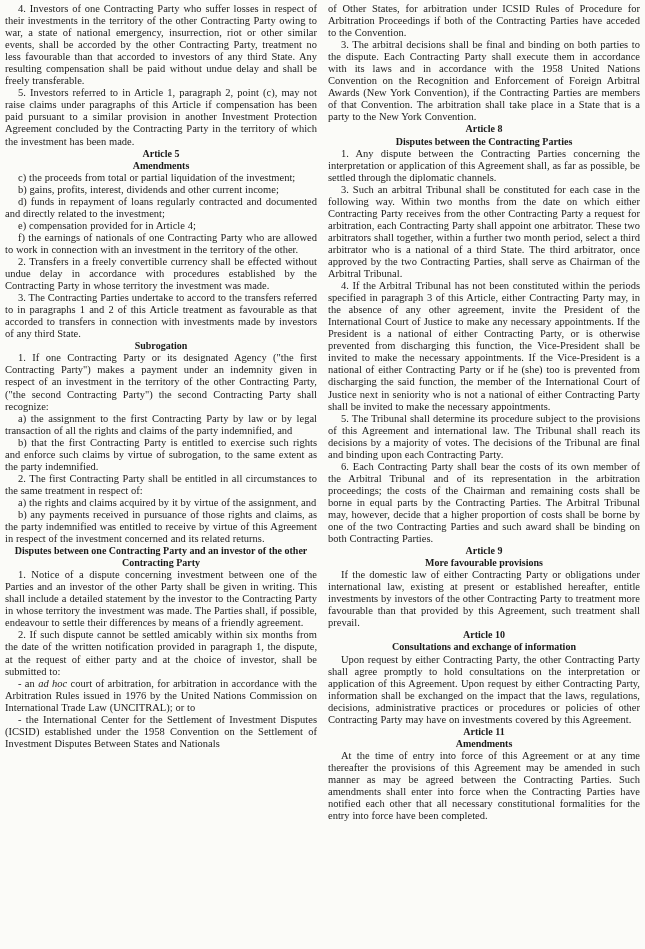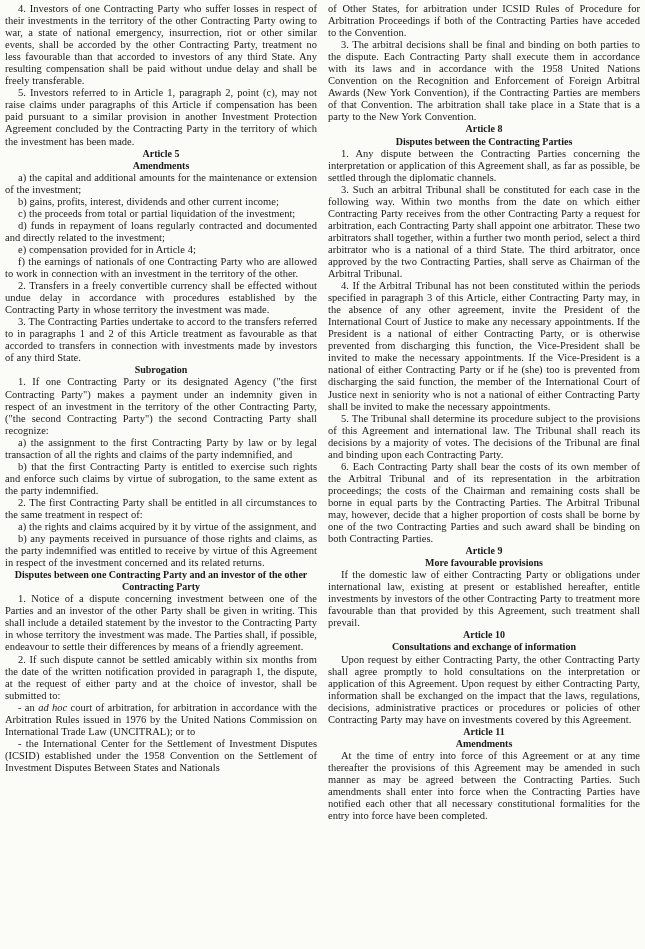--- a/index.html
+++ b/index.html
@@ -54,23 +54,22 @@
 </head>
 <body>
 
 <div class="page">
   <div class="columns">
     <div class="column">
         <p class="para">4. Investors of one Contracting Party who suffer losses in respect of their investments in the territory of the other Contracting Party owing to war, a state of national emergency, insurrection, riot or other similar events, shall be accorded by the other Contracting Party, treatment no less favourable than that accorded to investors of any third State. Any resulting compensation shall be paid without undue delay and shall be freely transferable.</p>
         <p class="para">5. Investors referred to in Article 1, paragraph 2, point (c), may not raise claims under paragraphs of this Article if compensation has been paid pursuant to a similar provision in another Investment Protection Agreement concluded by the Contracting Party in the territory of which the investment has been made.</p>
         <div class="heading">Article 5</div>
         <div class="heading">Amendments</div>
-        <p class="para">a) the capital and additional amounts for the maintenance or extension of the investment;</p>
+        <p class="para">c) the proceeds from total or partial liquidation of the investment;</p>
         <p class="para">b) gains, profits, interest, dividends and other current income;</p>
-        <p class="para">c) the proceeds from total or partial liquidation of the investment;</p>
         <p class="para">d) funds in repayment of loans regularly contracted and documented and directly related to the investment;</p>
         <p class="para">e) compensation provided for in Article 4;</p>
         <p class="para">f) the earnings of nationals of one Contracting Party who are allowed to work in connection with an investment in the territory of the other.</p>
         <p class="para">2. Transfers in a freely convertible currency shall be effected without undue delay in accordance with procedures established by the Contracting Party in whose territory the investment was made.</p>
         <p class="para">3. The Contracting Parties undertake to accord to the transfers referred to in paragraphs 1 and 2 of this Article treatment as favourable as that accorded to transfers in connection with investments made by investors of any third State.</p>
         <div class="heading">Subrogation</div>
         <p class="para">1. If one Contracting Party or its designated Agency ("the first Contracting Party") makes a payment under an indemnity given in respect of an investment in the territory of the other Contracting Party, ("the second Contracting Party") the second Contracting Party shall recognize:</p>
         <p class="para">a) the assignment to the first Contracting Party by law or by legal transaction of all the rights and claims of the party indemnified, and</p>
         <p class="para">b) that the first Contracting Party is entitled to exercise such rights and enforce such claims by virtue of subrogation, to the same extent as the party indemnified.</p>
         <p class="para">2. The first Contracting Party shall be entitled in all circumstances to the same treatment in respect of:</p>

